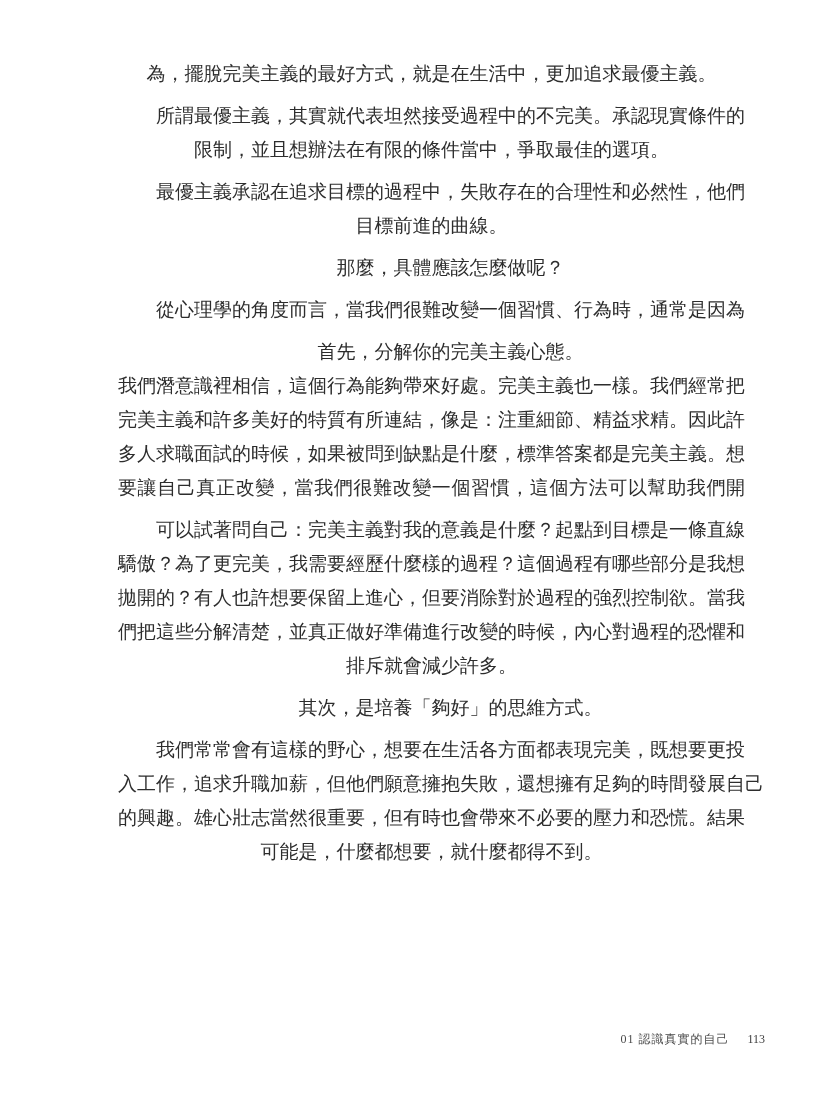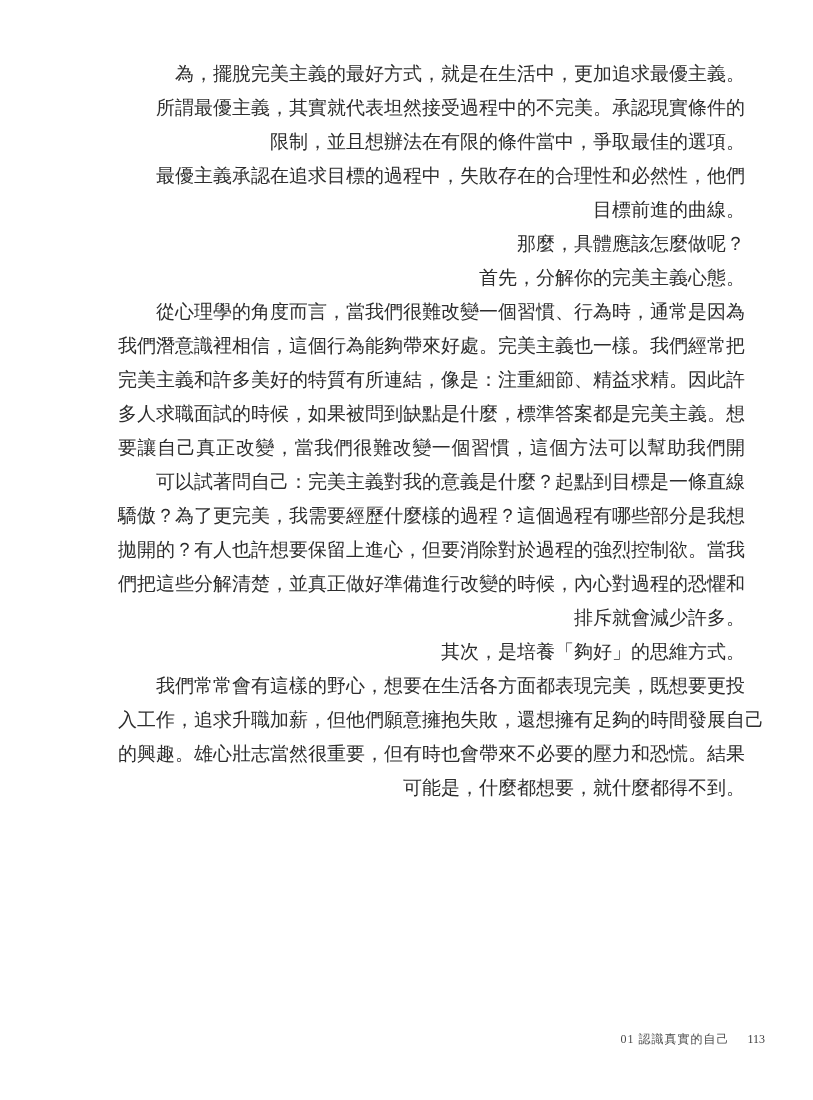--- a/index.html
+++ b/index.html
@@ -19,26 +19,27 @@
     position: absolute;
     left: 118px;
     top: 57px;
     width: 627px;
   }
   .line {
     height: 34px;
     line-height: 34px;
     font-size: 19px;
     color: #2d2d2d;
-    text-align: right;
+    text-align: center;
     white-space: nowrap;
     letter-spacing: 0;
   }
   .line.indent {
     padding-left: 38px;
+    margin-top: 8px;
   }
   .line.fill {
     text-align: justify;
     text-align-last: justify;
     text-justify: inter-character;
   }
   .footer {
     position: absolute;
     top: 1028px;
     right: 48px;
@@ -60,22 +61,22 @@
 <body>
 
 <div class="page">
   <div class="text-block">
       <div class="line">為，擺脫完美主義的最好方式，就是在生活中，更加追求最優主義。</div>
       <div class="line indent fill">所謂最優主義，其實就代表坦然接受過程中的不完美。承認現實條件的</div>
       <div class="line">限制，並且想辦法在有限的條件當中，爭取最佳的選項。</div>
       <div class="line indent fill">最優主義承認在追求目標的過程中，失敗存在的合理性和必然性，他們</div>
       <div class="line">目標前進的曲線。</div>
       <div class="line indent">那麼，具體應該怎麼做呢？</div>
+      <div class="line indent fill">從心理學的角度而言，當我們很難改變一個習慣、行為時，通常是因為</div>
       <div class="line indent">首先，分解你的完美主義心態。</div>
-      <div class="line indent fill">從心理學的角度而言，當我們很難改變一個習慣、行為時，通常是因為</div>
       <div class="line fill">我們潛意識裡相信，這個行為能夠帶來好處。完美主義也一樣。我們經常把</div>
       <div class="line fill">完美主義和許多美好的特質有所連結，像是：注重細節、精益求精。因此許</div>
       <div class="line fill">多人求職面試的時候，如果被問到缺點是什麼，標準答案都是完美主義。想</div>
       <div class="line fill">要讓自己真正改變，當我們很難改變一個習慣，這個方法可以幫助我們開</div>
       <div class="line indent fill">可以試著問自己：完美主義對我的意義是什麼？起點到目標是一條直線</div>
       <div class="line fill">驕傲？為了更完美，我需要經歷什麼樣的過程？這個過程有哪些部分是我想</div>
       <div class="line fill">拋開的？有人也許想要保留上進心，但要消除對於過程的強烈控制欲。當我</div>
       <div class="line fill">們把這些分解清楚，並真正做好準備進行改變的時候，內心對過程的恐懼和</div>
       <div class="line">排斥就會減少許多。</div>
       <div class="line indent">其次，是培養「夠好」的思維方式。</div>

